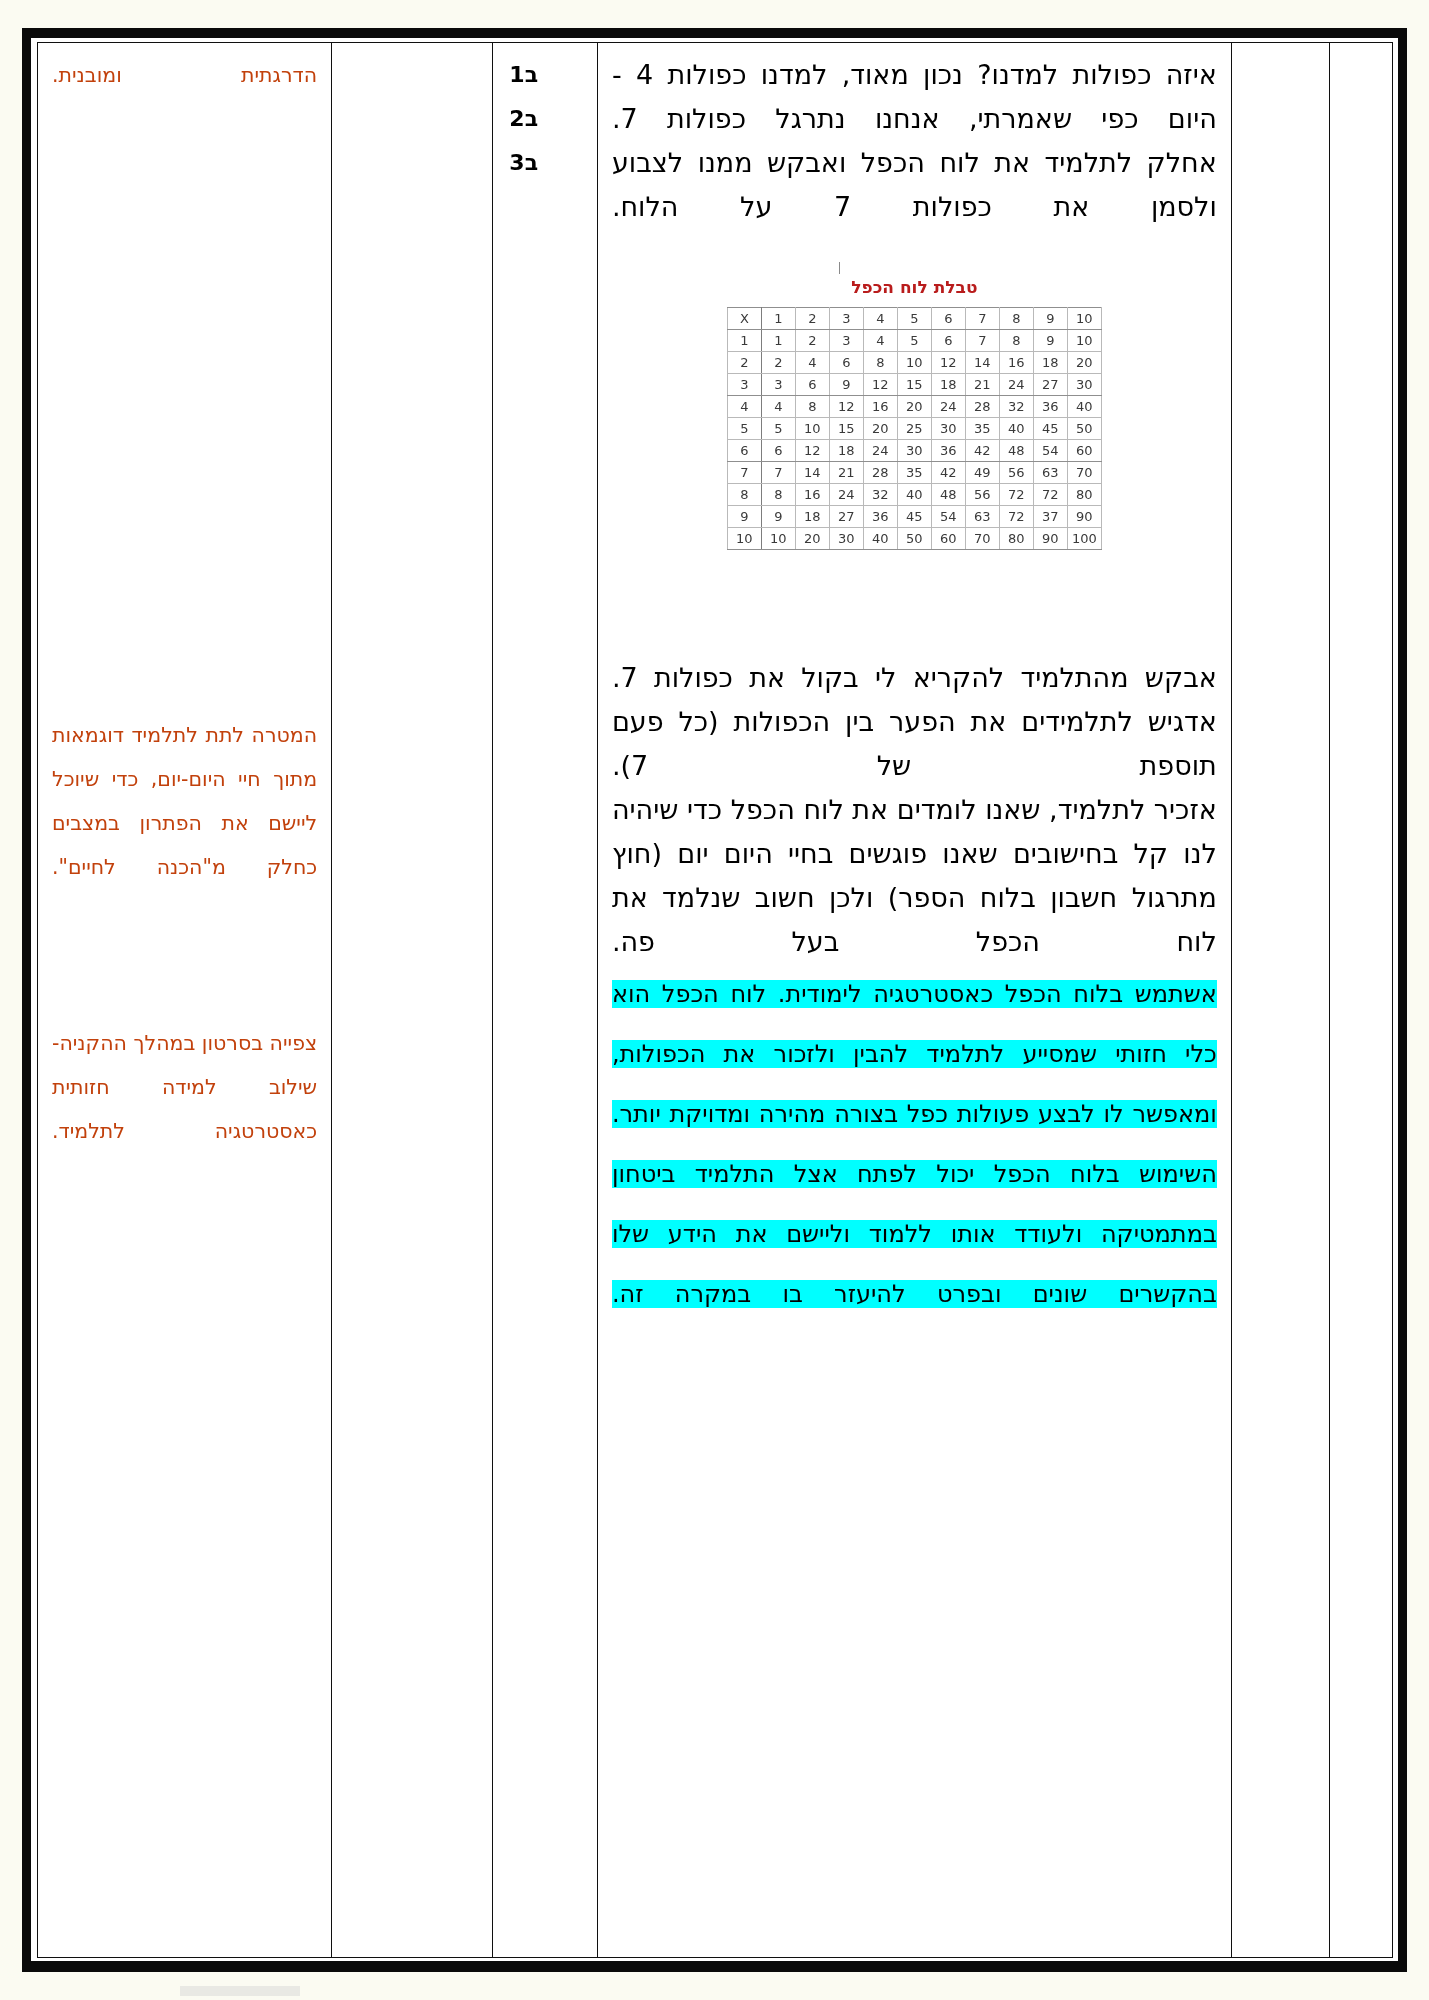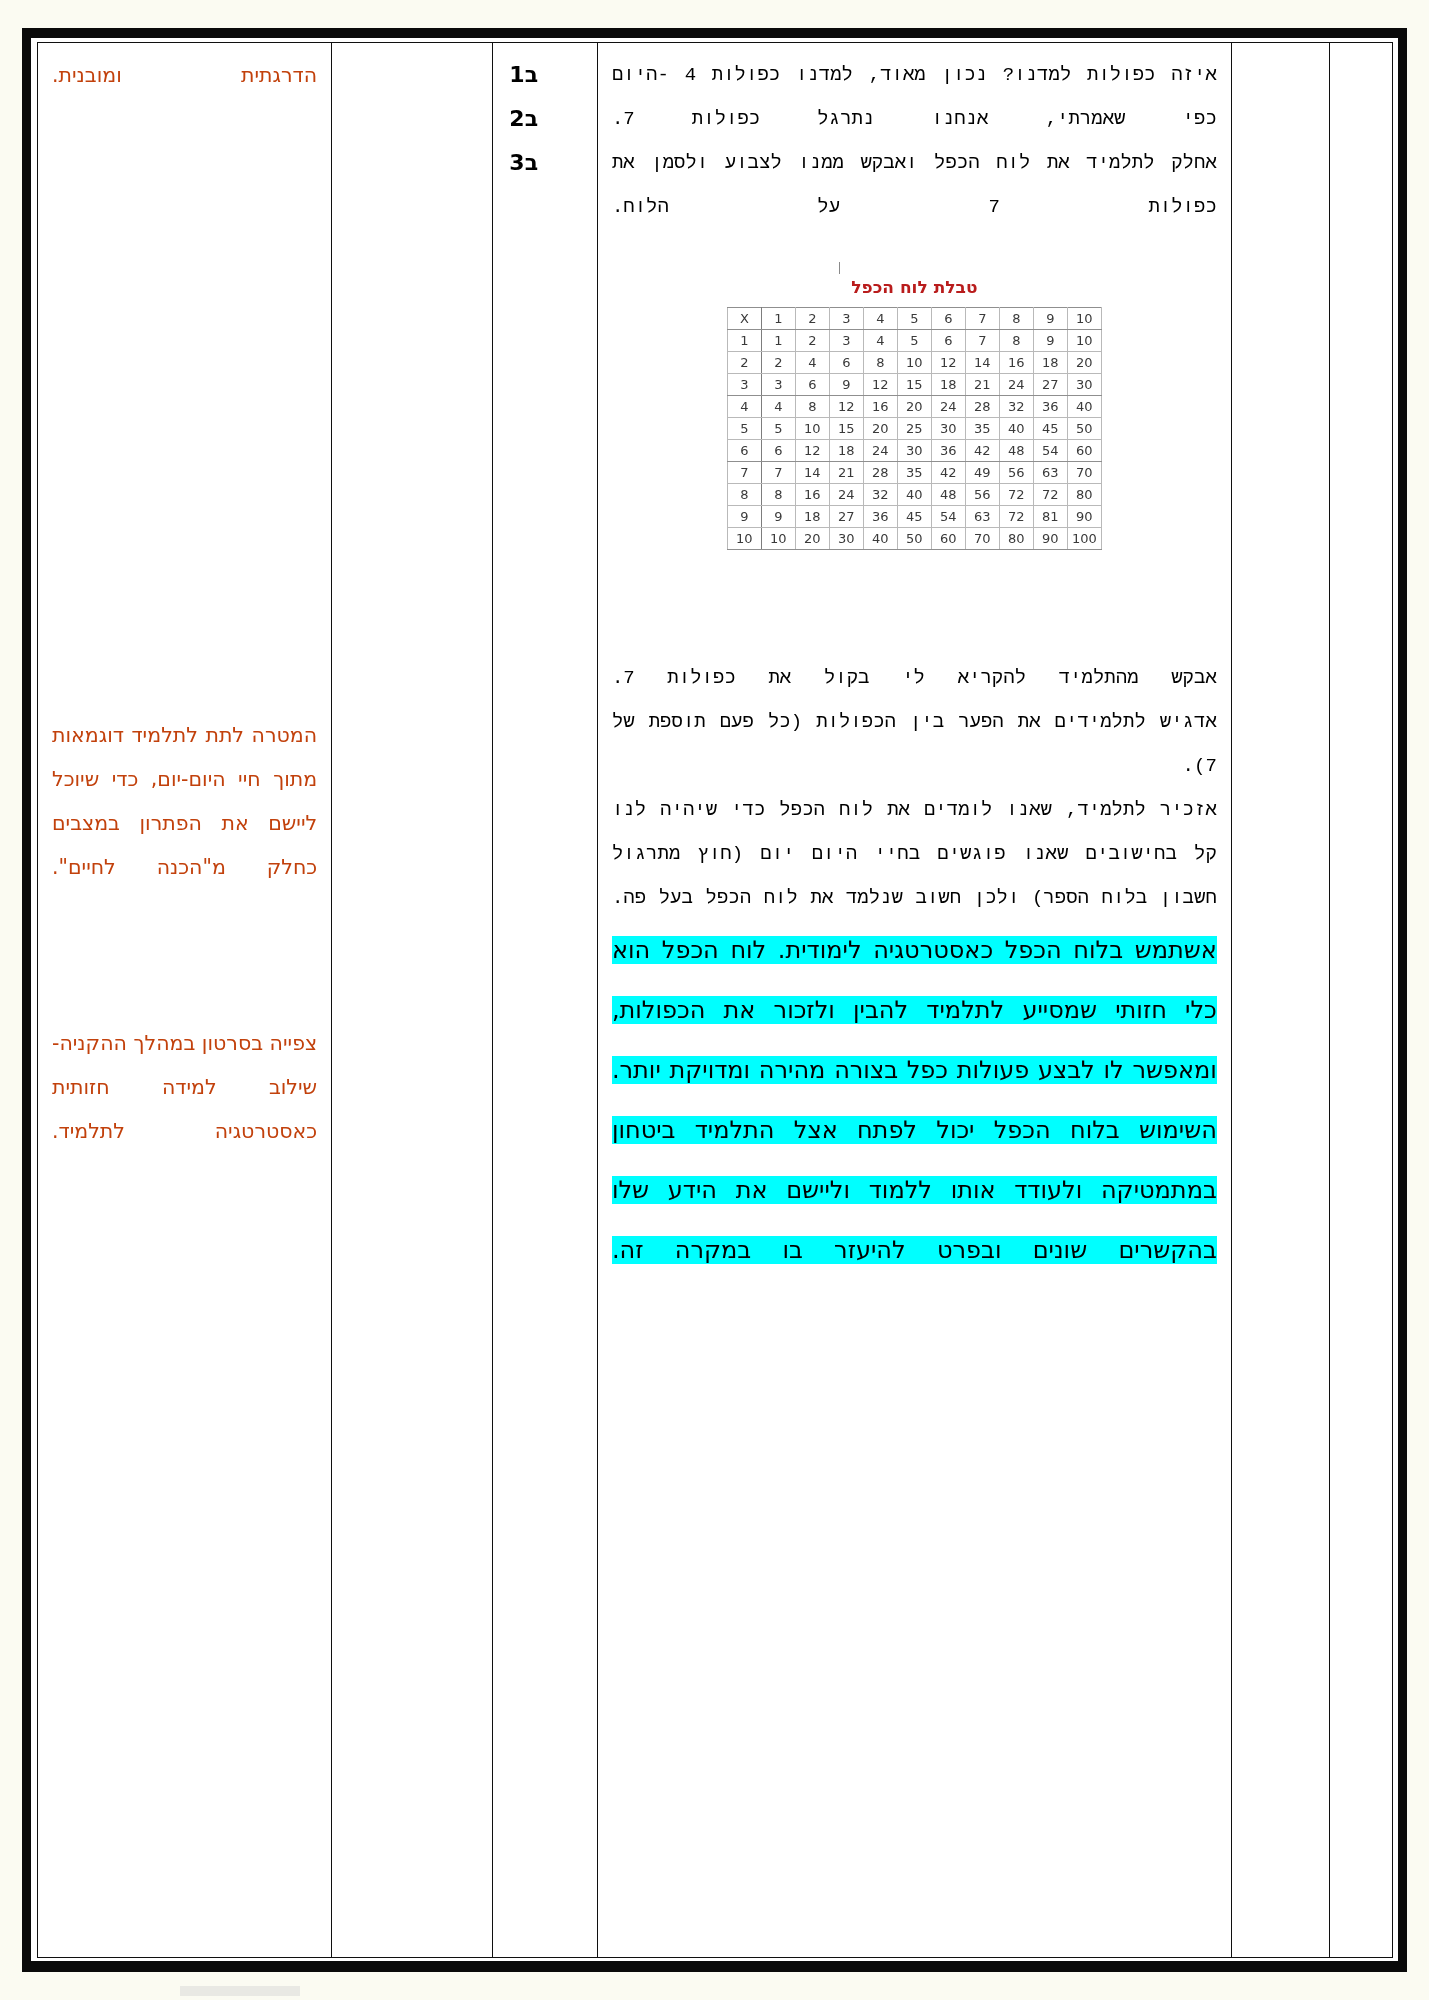--- a/index.html
+++ b/index.html
@@ -58,29 +58,28 @@
   col.c-right      { width: 90px; }
   col.c-main       { width: 582px; }
   col.c-marker     { width: 96px; }
   col.c-mid        { width: 148px; }
   col.c-left       { width: 270px; }
 
   
   .cell-pad { padding: 10px 14px 10px 14px; }
 
   .body-text {
-    font-size: 19px;
+    font-size: 27px;
     line-height: 44px;
     color: #000000;
     text-align: justify;
     text-align-last: justify;
     direction: rtl;
     unicode-bidi: isolate;
     word-spacing: 0px;
-    font-family: Liberation Mono, monospace;
   }
   .body-text p { margin: 0; }
 
   .left-text {
     font-size: 20.5px;
     line-height: 44px;
     color: #c2410c;
     text-align: justify;
     text-align-last: justify;
     direction: rtl;
@@ -342,21 +341,21 @@
                       <tr>
                         <td>9</td>
                         <td>9</td>
                         <td>18</td>
                         <td>27</td>
                         <td>36</td>
                         <td>45</td>
                         <td>54</td>
                         <td>63</td>
                         <td>72</td>
-                        <td>81</td>
+                        <td>37</td>
                         <td>90</td>
                       </tr>
                       <tr>
                         <td>10</td>
                         <td>10</td>
                         <td>20</td>
                         <td>30</td>
                         <td>40</td>
                         <td>50</td>
                         <td>60</td>

